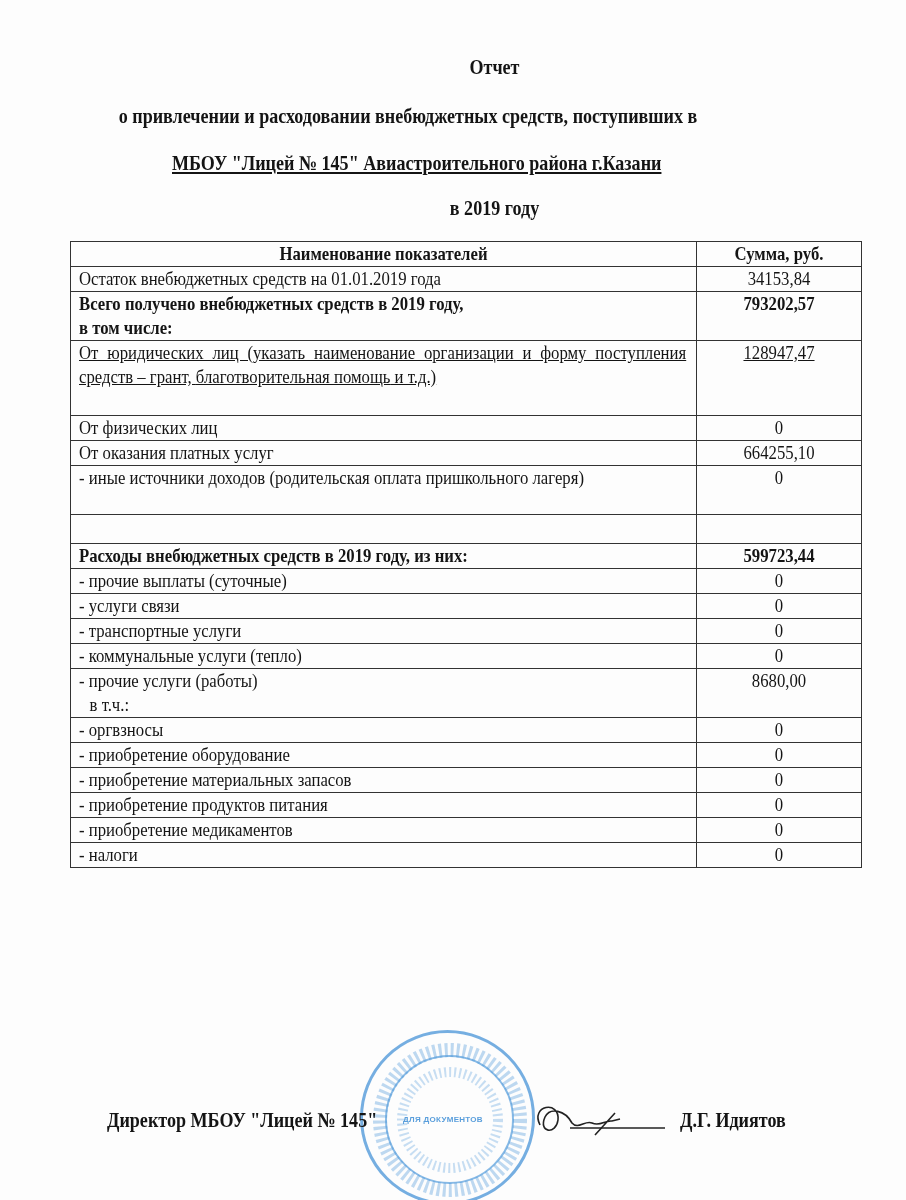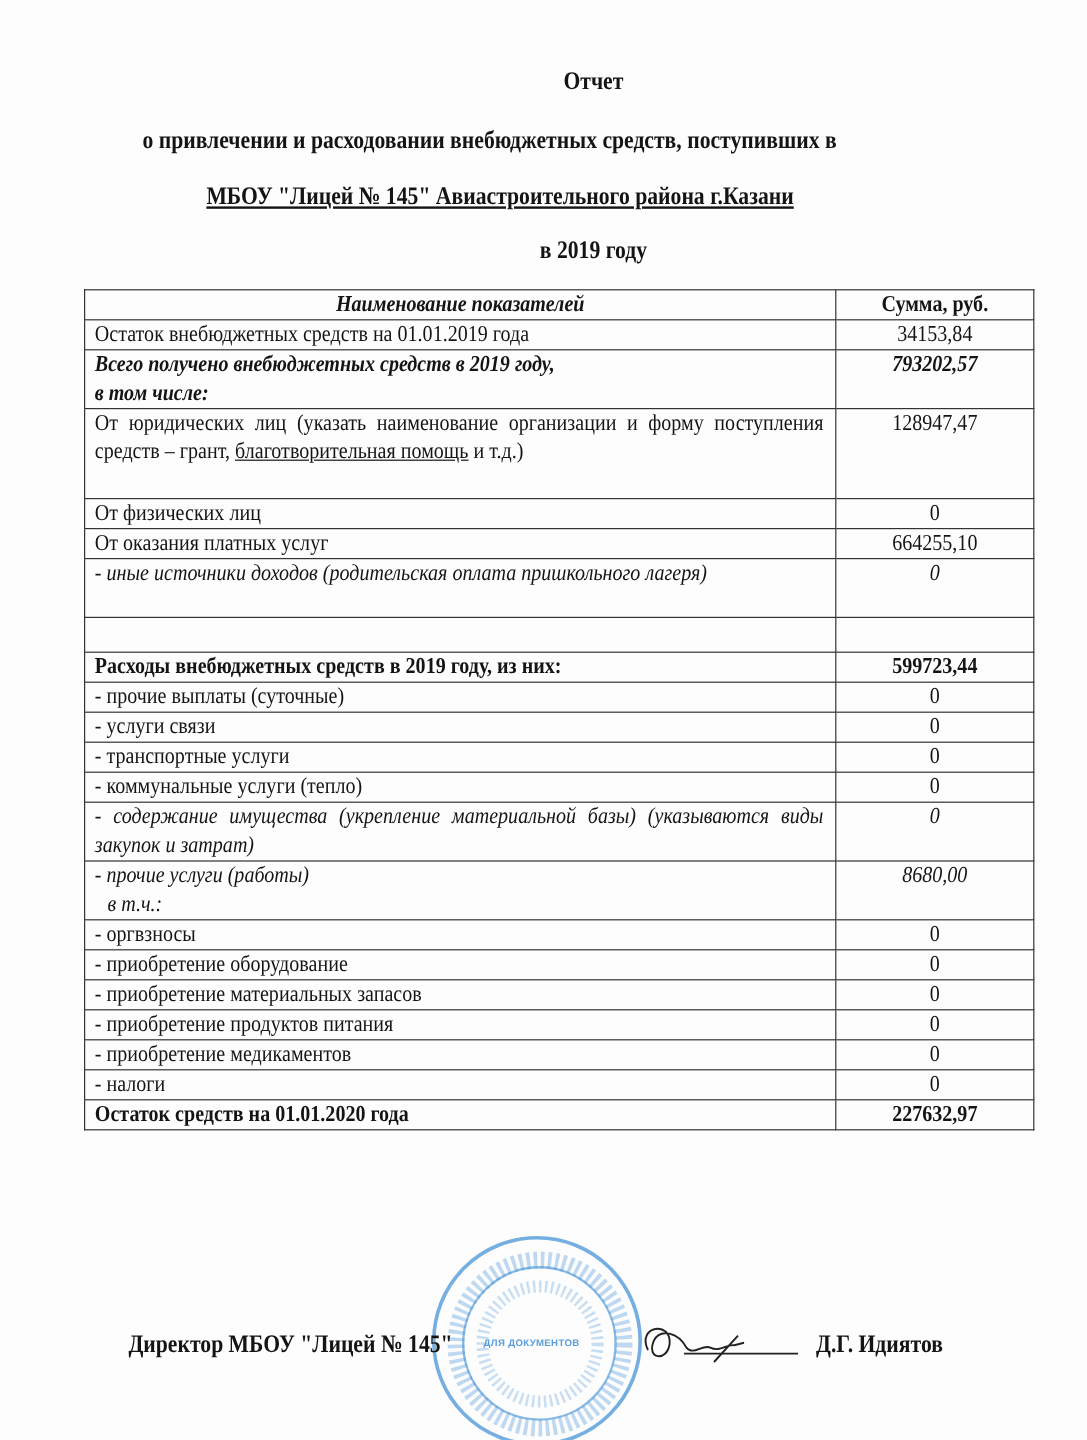--- a/index.html
+++ b/index.html
@@ -60,39 +60,38 @@
     .cell-text.justify {
       text-align: justify;
       text-align-last: left;
       width: 690px;
     }
     th .cell-text, th .val {
       font-weight: bold;
     }
     th.name-head {
       text-align: center;
-      font-style: italic;
     }
     th.name-head .cell-text {
       transform-origin: center top;
       width: auto;
       text-align: center;
     }
     .val {
       display: block;
       text-align: center;
       transform: scaleX(0.88);
       transform-origin: center top;
     }
     tr.bold .cell-text, tr.bold .val {
       font-weight: bold;
     }
     tr.single td { height: 24px; }
-    tr.double td { height: 48px; font-style: italic; }
-    tr.triple td { height: 74px; }
+    tr.double td { height: 48px; }
+    tr.triple td { height: 74px; text-decoration: underline; }
     tr.empty td { height: 28px; }
     .indent { padding-left: 12px; }
     .u { text-decoration: underline; }
 
     .stamp {
       position: absolute;
       left: 360px;
       top: 1030px;
       width: 175px;
       height: 175px;
@@ -264,28 +263,20 @@
 
   <tr class="single">
     <td>
           <span class="cell-text">- коммунальные услуги (тепло)</span>
         </td>
     <td>
           <span class="val">0</span>
         </td>
   </tr>
 
-  <tr class="double">
-    <td>
-          <span class="cell-text justify">- содержание имущества (укрепление материальной базы) (указываются виды закупок и затрат)</span>
-        </td>
-    <td>
-          <span class="val">0</span>
-        </td>
-  </tr>
 
   <tr class="double">
     <td>
       <span class="cell-text">- прочие услуги (работы)</span>
       <span class="cell-text indent">в т.ч.:</span>
     </td>
     <td>
           <span class="val">8680,00</span>
         </td>
   </tr>
@@ -338,28 +329,20 @@
   <tr class="single">
     <td>
           <span class="cell-text">- налоги</span>
         </td>
     <td>
           <span class="val">0</span>
         </td>
   </tr>
 
 
-  <tr class="single bold">
-    <td>
-          <span class="cell-text">Остаток средств на 01.01.2020 года</span>
-        </td>
-    <td>
-          <span class="val">227632,97</span>
-        </td>
-  </tr>
 </tbody>
   </table>
 
 <div class="stamp">
   <svg width="175" height="175" viewBox="0 0 175 175">
     <circle cx="87" cy="87" r="70" fill="none" stroke="rgba(40,130,210,0.35)" stroke-width="14" stroke-dasharray="3 3"></circle>
     <circle cx="87" cy="87" r="48" fill="none" stroke="rgba(40,130,210,0.3)" stroke-width="10" stroke-dasharray="2 3"></circle>
   </svg>
   <div class="inner"></div>
   <div class="stamp-label">ДЛЯ ДОКУМЕНТОВ</div>

